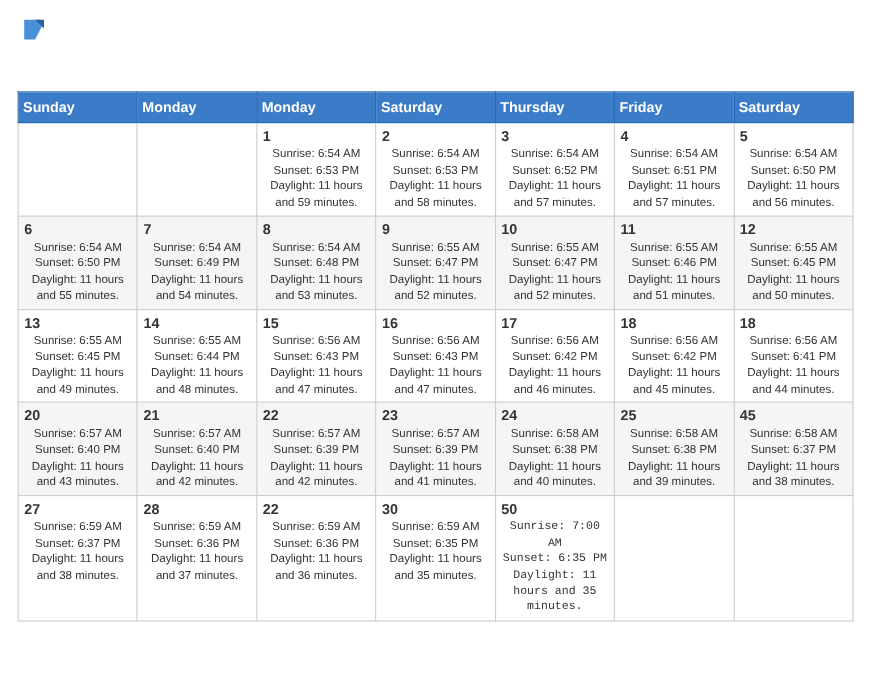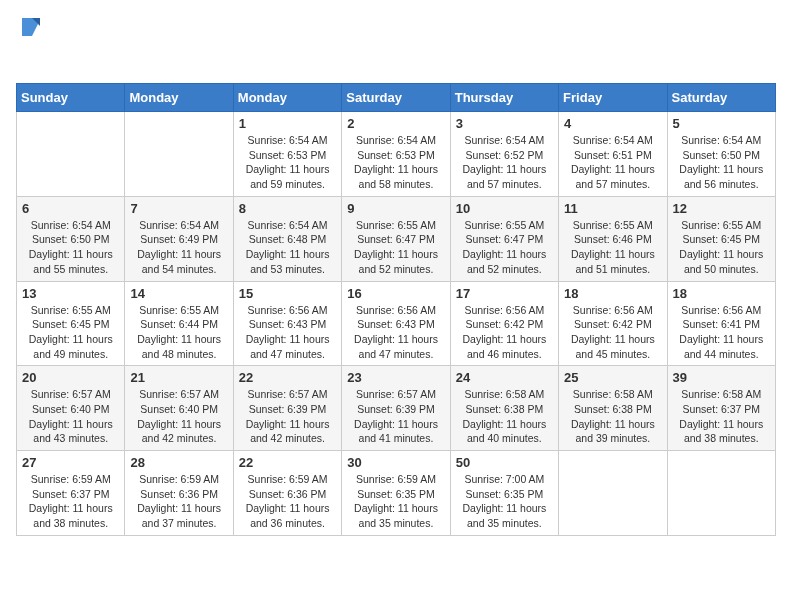--- a/index.html
+++ b/index.html
@@ -279,21 +279,21 @@
 Sunset: 6:38 PM
 Daylight: 11 hours and 40 minutes.</div>
         </td>
         <td>
           <div class="day-num">25</div>
           <div class="day-info" style="white-space: pre-line;">Sunrise: 6:58 AM
 Sunset: 6:38 PM
 Daylight: 11 hours and 39 minutes.</div>
         </td>
         <td>
-          <div class="day-num">39</div>
+          <div class="day-num">45</div>
           <div class="day-info" style="white-space: pre-line;">Sunrise: 6:58 AM
 Sunset: 6:37 PM
 Daylight: 11 hours and 38 minutes.</div>
         </td>
       </tr>
       <tr>
         <td>
           <div class="day-num">27</div>
           <div class="day-info" style="white-space: pre-line;">Sunrise: 6:59 AM
 Sunset: 6:37 PM
@@ -312,21 +312,21 @@
 Daylight: 11 hours and 36 minutes.</div>
         </td>
         <td>
           <div class="day-num">30</div>
           <div class="day-info" style="white-space: pre-line;">Sunrise: 6:59 AM
 Sunset: 6:35 PM
 Daylight: 11 hours and 35 minutes.</div>
         </td>
         <td>
           <div class="day-num">50</div>
-          <div class="day-info" style="white-space: pre-line;">Sunrise: 7:00 AM
+          <div class="day-info" style="white-space: pre-line; font-family: Liberation Mono, monospace;">Sunrise: 7:00 AM
 Sunset: 6:35 PM
 Daylight: 11 hours and 35 minutes.</div>
         </td>
         <td class="empty-cell"></td>
         <td class="empty-cell"></td>
       </tr>
     </tbody>
 </table>
 
 </body></html>

